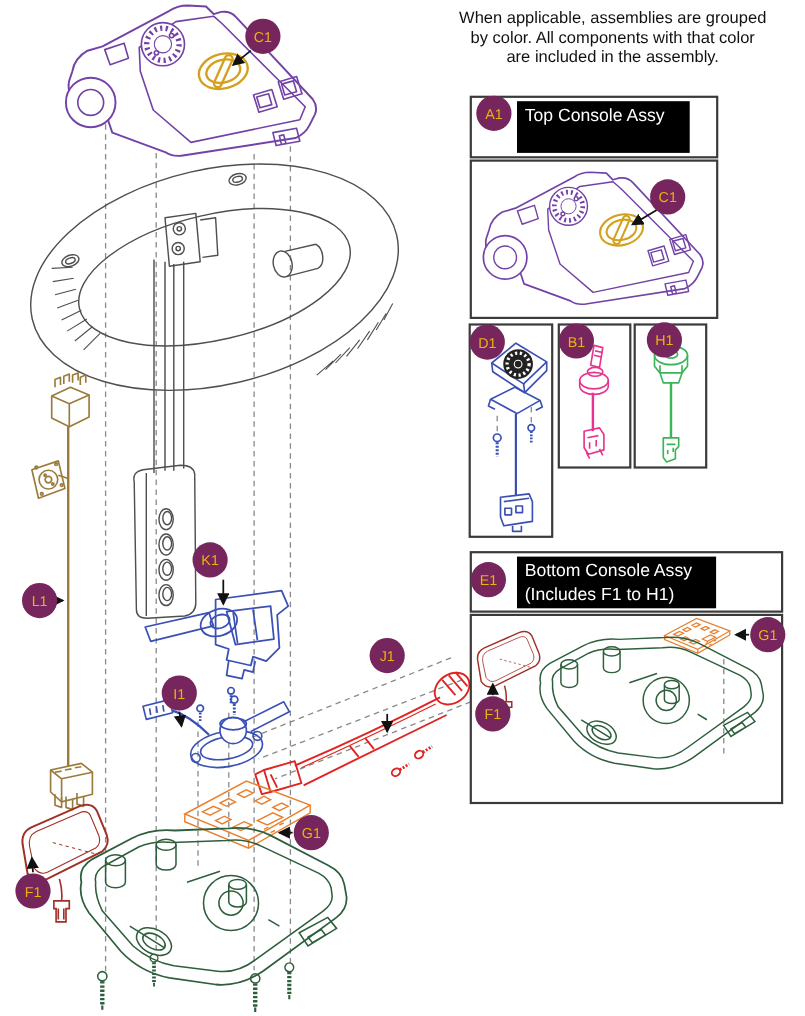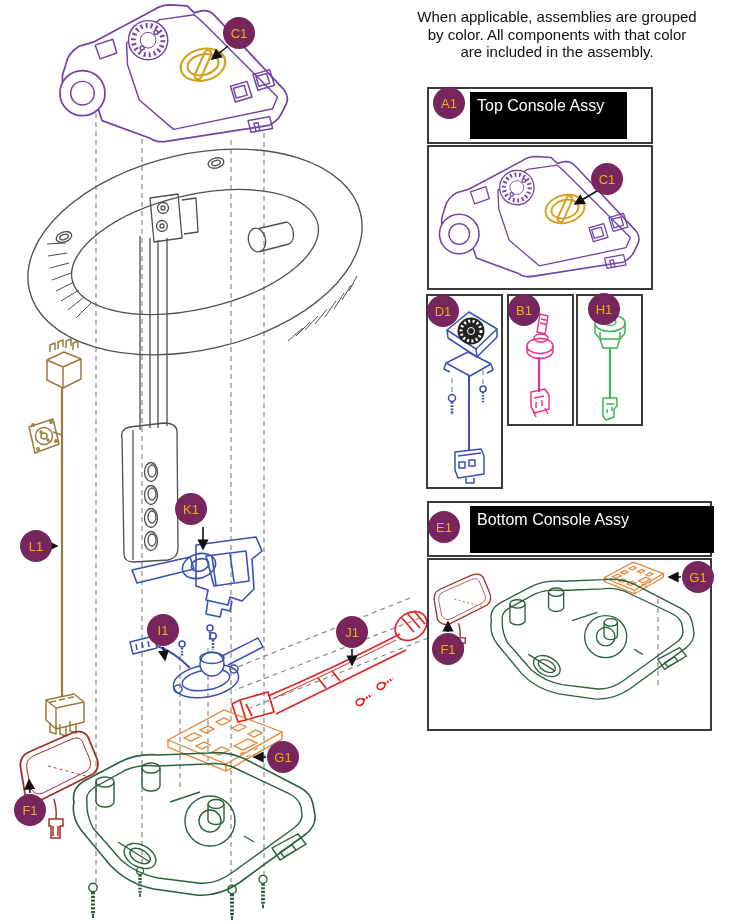--- a/index.html
+++ b/index.html
@@ -304,29 +304,30 @@
 
 <div class="note">
   <div>When applicable, assemblies are grouped</div>
   <div>by color. All components with that color</div>
   <div>are included in the assembly.</div>
 </div>
 
 <div class="assy-title" style="left:470px;top:92px;width:157px;height:47px;">
   <div>Top Console Assy</div>
 </div>
-<div class="assy-title" style="left:470px;top:506px;width:244px;height:47px;">
+<div class="assy-title" style="left:470px;top:506px;width:181px;height:47px;">
   <div>Bottom Console Assy</div>
+  <div>(Includes F1 to H1)</div>
 </div>
 
 <div class="badge" style="left:223px;top:17px;">C1</div>
 <div class="badge" style="left:20px;top:530px;">L1</div>
 <div class="badge" style="left:175px;top:493px;">K1</div>
 <div class="badge" style="left:147px;top:614px;">I1</div>
-<div class="badge" style="left:336px;top:616px;">J1</div>
+<div class="badge" style="left:336px;top:580px;">J1</div>
 <div class="badge" style="left:267px;top:741px;">G1</div>
 <div class="badge" style="left:14px;top:794px;">F1</div>
 <div class="badge" style="left:433px;top:87px;">A1</div>
 <div class="badge" style="left:591px;top:163px;">C1</div>
 <div class="badge" style="left:427px;top:295px;">D1</div>
 <div class="badge" style="left:508px;top:294px;">B1</div>
 <div class="badge" style="left:576px;top:293px;margin-left:12px;">H1</div>
 <div class="badge" style="left:428px;top:511px;">E1</div>
 <div class="badge" style="left:682px;top:561px;">G1</div>
 <div class="badge" style="left:432px;top:633px;">F1</div>

